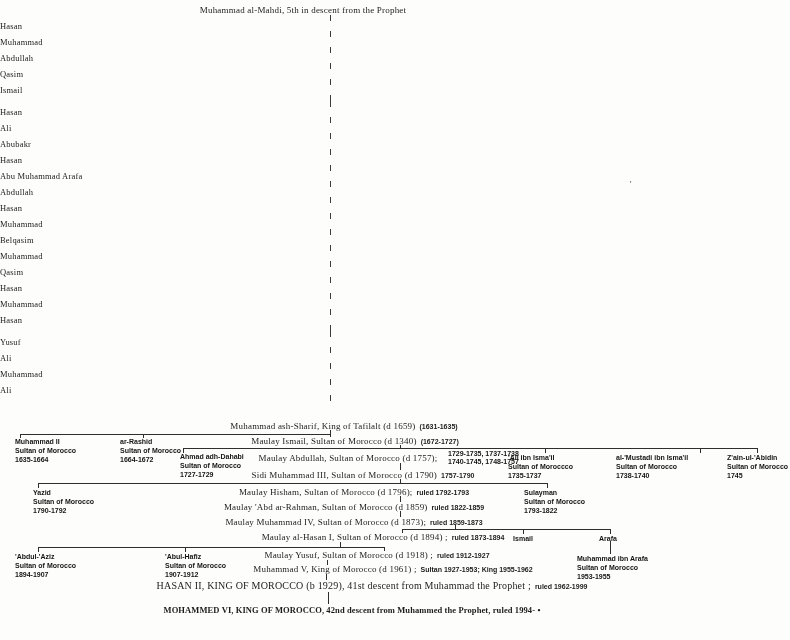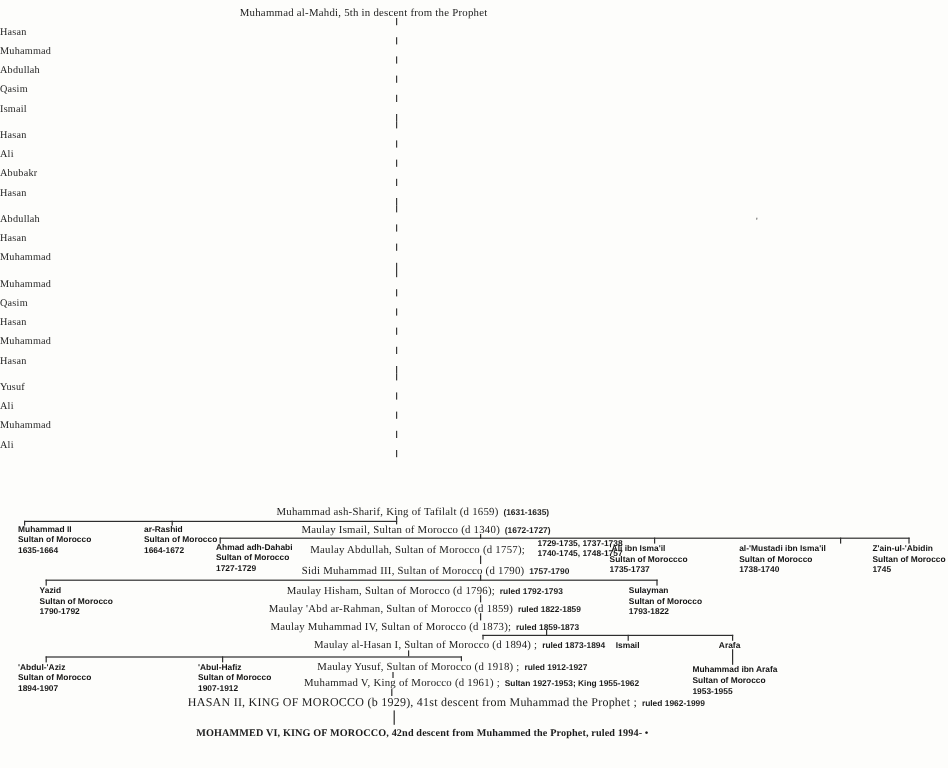--- a/index.html
+++ b/index.html
@@ -46,27 +46,29 @@
       <div class="chain-dash"></div>
       <div class="chain-dash"></div>
       <div class="chain-name">Hasan</div>
       <div class="chain-dash"></div>
       <div class="chain-name">Ali</div>
       <div class="chain-dash"></div>
       <div class="chain-name">Abubakr</div>
       <div class="chain-dash"></div>
       <div class="chain-name">Hasan</div>
       <div class="chain-dash"></div>
+      <div class="chain-name">Abu Muhammad Arafa</div>
       <div class="chain-dash"></div>
       <div class="chain-name">Abdullah</div>
       <div class="chain-dash"></div>
       <div class="chain-name">Hasan</div>
       <div class="chain-dash"></div>
       <div class="chain-name">Muhammad</div>
       <div class="chain-dash"></div>
+      <div class="chain-name">Belqasim</div>
       <div class="chain-dash"></div>
       <div class="chain-name">Muhammad</div>
       <div class="chain-dash"></div>
       <div class="chain-name">Qasim</div>
       <div class="chain-dash"></div>
       <div class="chain-name">Hasan</div>
       <div class="chain-dash"></div>
       <div class="chain-name">Muhammad</div>
       <div class="chain-dash"></div>
       <div class="chain-name">Hasan</div>

